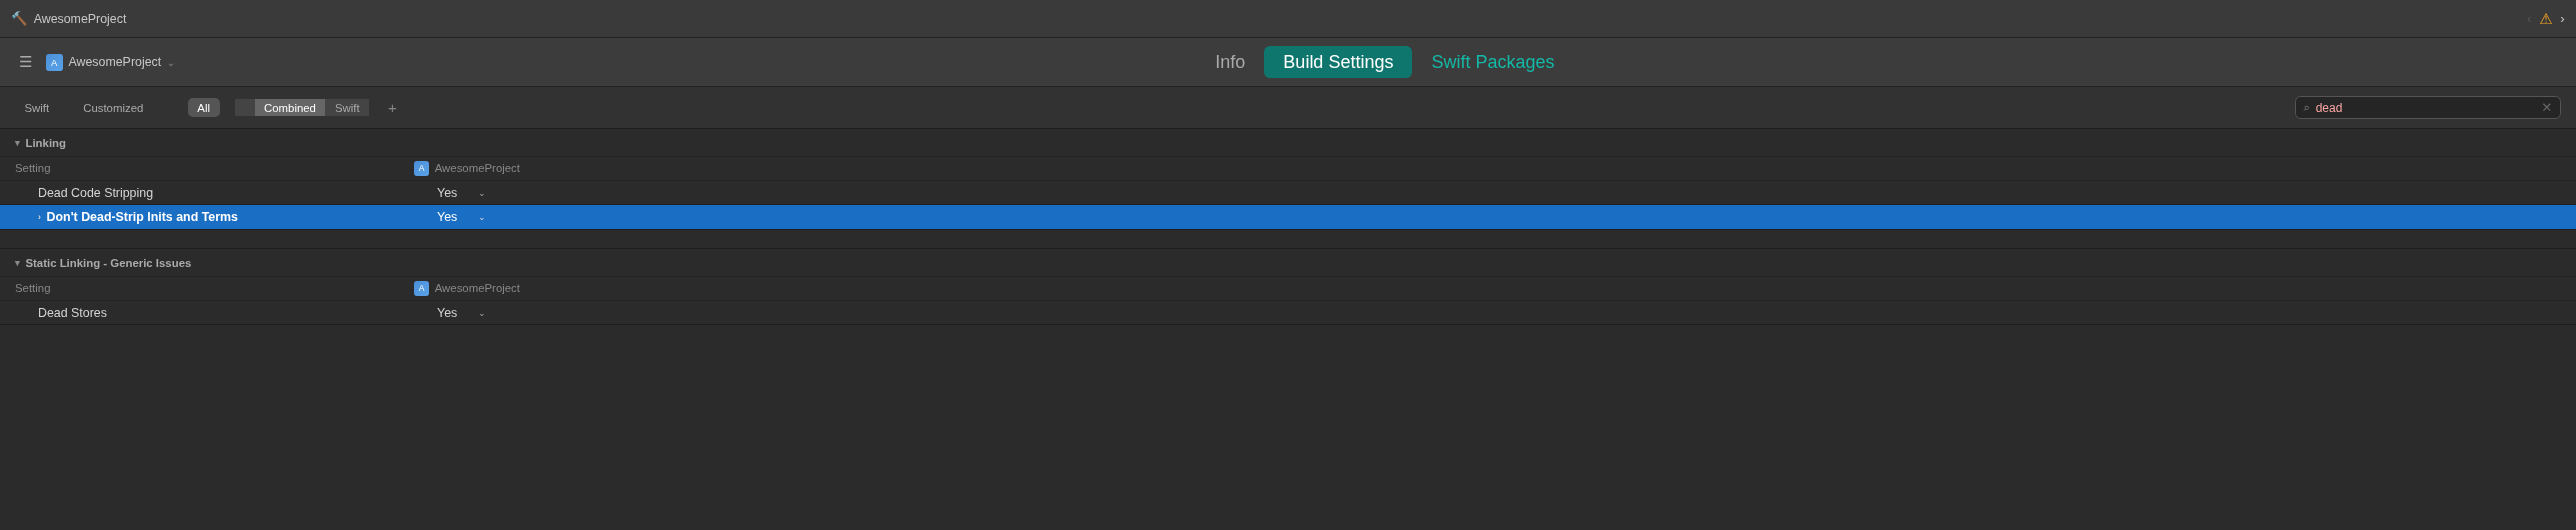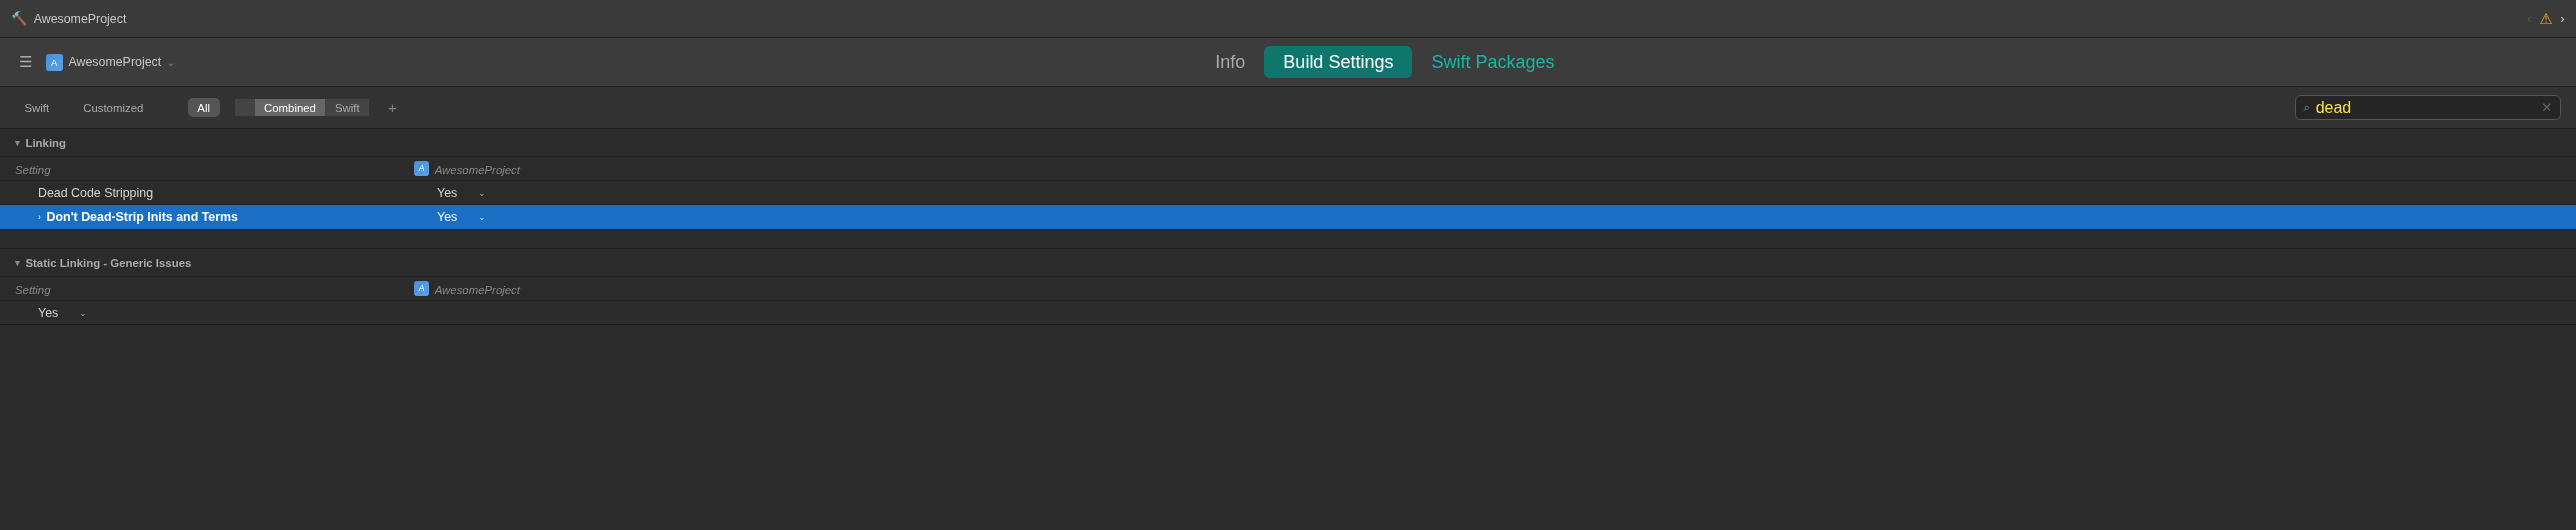--- a/index.html
+++ b/index.html
@@ -160,22 +160,22 @@
       min-width: 266px;
     }
     .search-icon-char {
       color: #888;
       font-size: 11.4px;
     }
     .search-input {
       background: transparent;
       border: none;
       outline: none;
-      color: #fde047;
-      font-size: 16px;
+      color: #fca5a5;
+      font-size: 12px;
       flex: 1;
     }
     .search-clear {
       color: #666;
       cursor: pointer;
       font-size: 13.3px;
     }
 
     
     .content {
@@ -207,23 +207,22 @@
       display: grid;
       grid-template-columns: 399px 1fr;
       padding: 3.8px 15px;
       border-bottom: 1px solid #222;
       background: #2b2b2b;
     }
     .col-header {
       color: #888;
       font-size: 11.4px;
       display: flex;
-      align-items: flex-end;
-      gap: 5.7px;
-      font-style: italic;
+      align-items: center;
+      gap: 5.7px;
     }
     .col-header .project-icon-small {
       width: 15px;
       height: 15px;
       background: linear-gradient(135deg, #4a90d9, #5ba3e8);
       border-radius: 2.9px;
       display: inline-flex;
       align-items: center;
       justify-content: center;
       font-size: 8.6px;
@@ -381,20 +380,23 @@
     <div class="col-header">
       <span>Setting</span>
     </div>
     <div class="col-header">
       <span class="project-icon-small">A</span>
       <span>AwesomeProject</span>
     </div>
   </div>
 
   <div class="table-row">
+    <div class="cell-name">
+      <span>Dead Stores</span>
+    </div>
     <div class="cell-value">
       <span>Yes</span>
       <span class="value-chevron">⌄</span>
     </div>
   </div>
 
 </div>
 
 
 </body></html>

